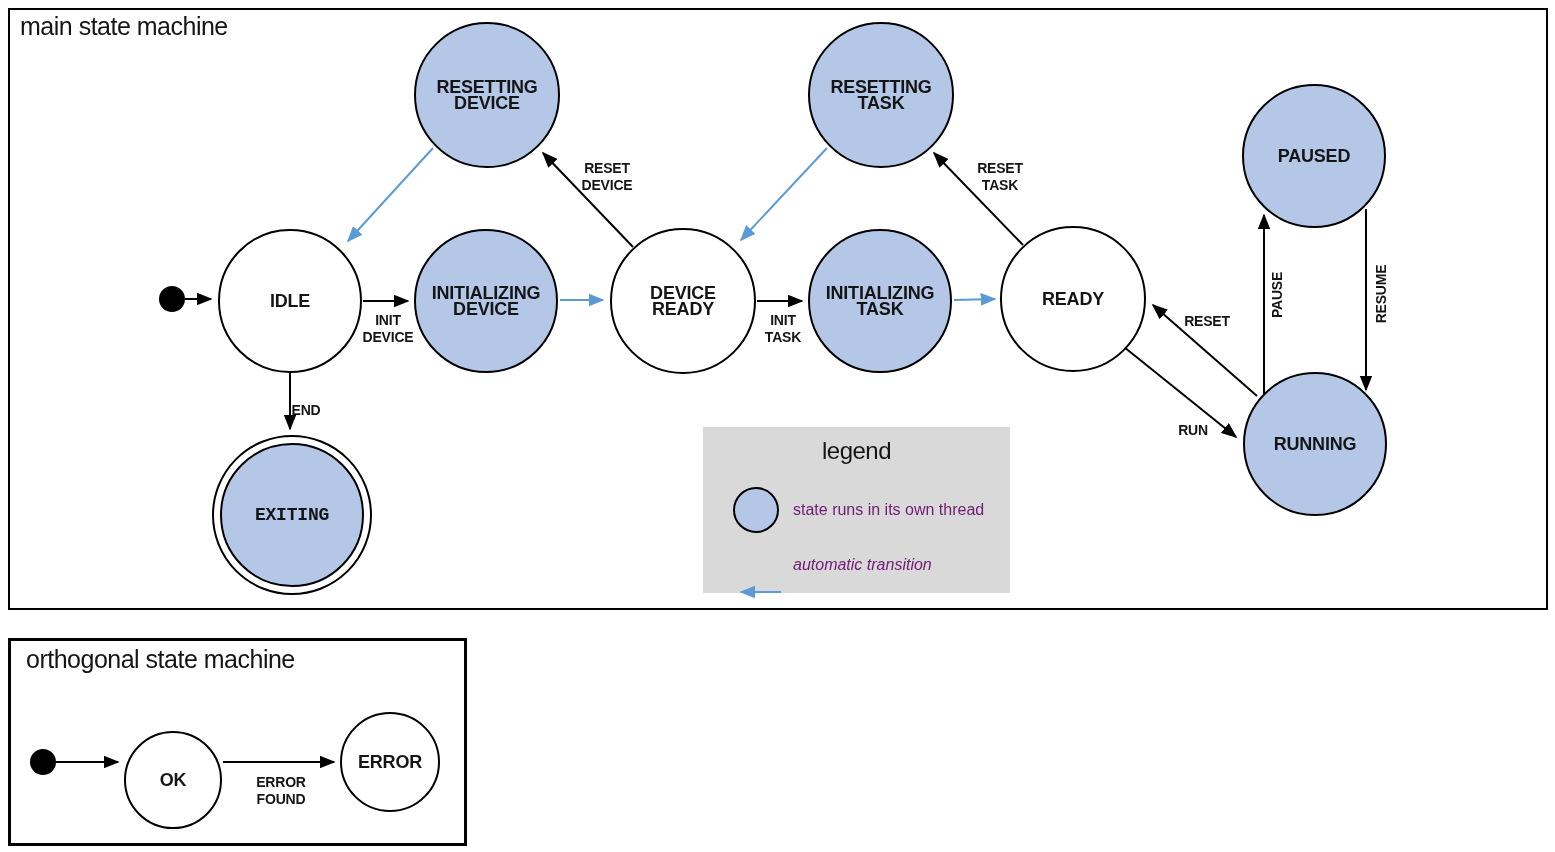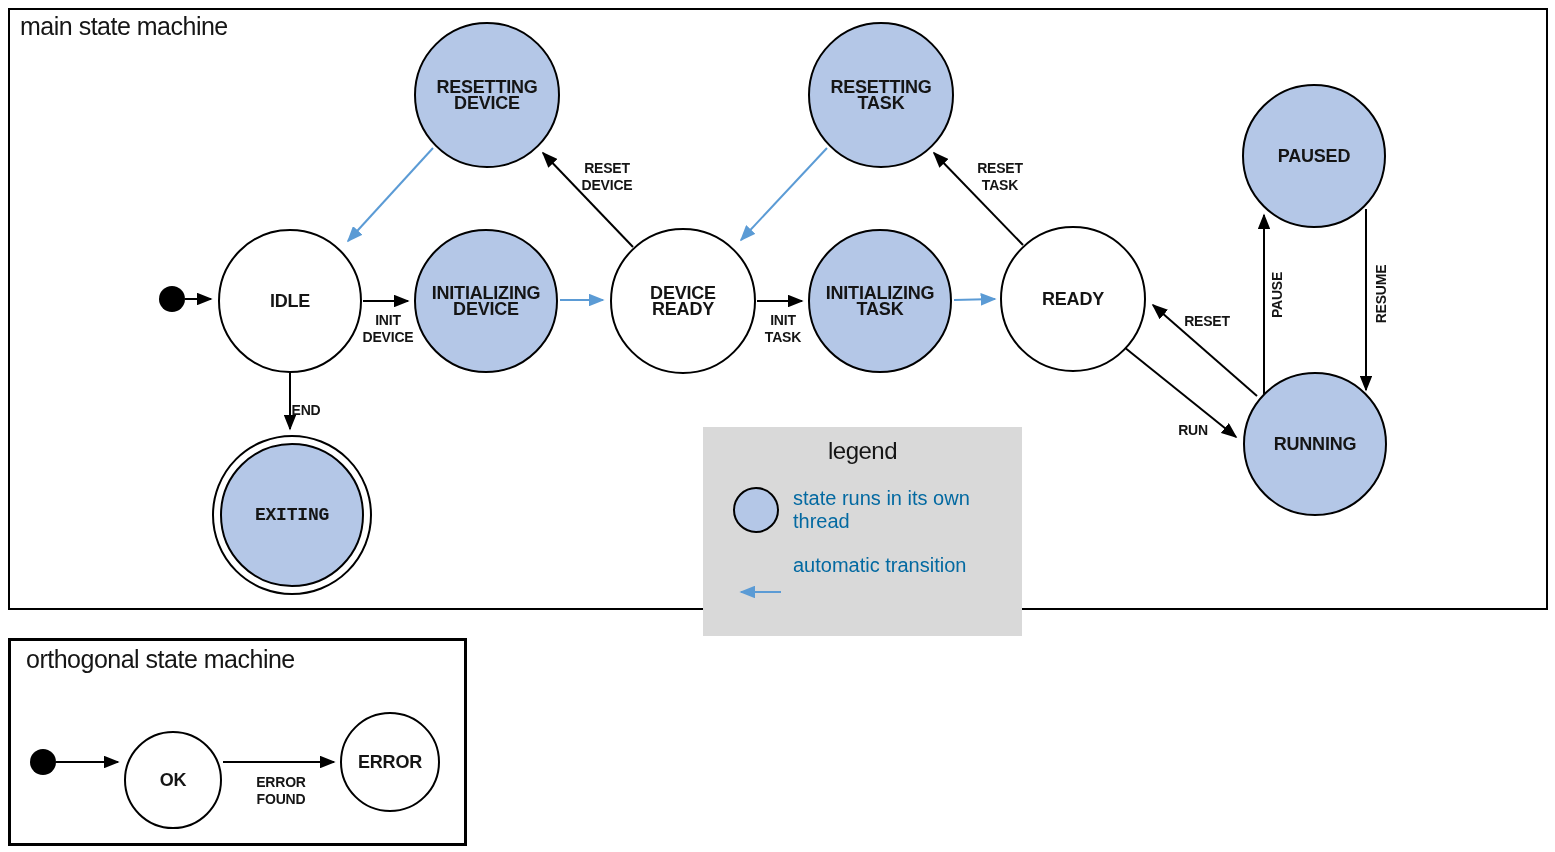--- a/index.html
+++ b/index.html
@@ -13,26 +13,26 @@
          white-space:pre-line;font-size:18px;font-weight:bold;letter-spacing:-0.2px;
          line-height:16px;color:#151515;}
   .state.threaded{background:#b4c7e7;}
   .state.plain{background:#fff;}
   .final-ring{position:absolute;box-sizing:border-box;border:2px solid #000;border-radius:50%;background:#fff;}
   .init-dot{position:absolute;background:#000;border-radius:50%;}
   .edge-label{position:absolute;transform:translate(-50%,-50%);text-align:center;
               white-space:pre-line;font-size:14px;font-weight:bold;letter-spacing:-0.2px;
               line-height:17px;color:#151515;}
   .edge-label.vertical{transform:translate(-50%,-50%) rotate(-90deg);}
-  .legend{position:absolute;left:703px;top:427px;width:307px;height:209px;background:#d9d9d9;padding-left:12px;}
+  .legend{position:absolute;left:703px;top:427px;width:307px;height:166px;background:#d9d9d9;}
   .legend-title{position:absolute;left:0;top:10px;width:100%;text-align:center;
                 font-size:24px;letter-spacing:-0.5px;color:#151515;}
   .legend-circle{position:absolute;left:30px;top:60px;width:46px;height:46px;box-sizing:border-box;
                  border:2px solid #000;border-radius:50%;background:#b4c7e7;}
-  .legend-item-label{position:absolute;left:90px;transform:translateY(-50%);font-size:20px;color:#0369a1;}
+  .legend-item-label{position:absolute;left:90px;transform:translateY(-50%);font-size:16px;color:#701a75;}
   .legend-arrow{position:absolute;left:26px;top:157px;}
 </style>
 </head>
 <body>
 
 <div class="page">
 
   <div class="panel" style="left:8px;top:8px;width:1540px;height:602px;border:2px solid #000;"></div>
   <div class="panel" style="left:8px;top:638px;width:459px;height:208px;border:3px solid #000;"></div>
 
@@ -44,21 +44,21 @@
     <div class="legend-circle"></div>
     <div class="legend-item-label" style="top:83px;">state runs in its own thread</div>
     <svg class="legend-arrow" width="56" height="16" viewBox="0 0 56 16">
       <defs>
         <marker id="ml" viewBox="0 0 10 8" refX="9" refY="4" markerWidth="8" markerHeight="6.4" orient="auto-start-reverse">
           <path d="M0,0L10,4L0,8Z" fill="#5b9bd5"></path>
         </marker>
       </defs>
       <line x1="52" y1="8" x2="12" y2="8" stroke="#5b9bd5" stroke-width="2" marker-end="url(#ml)"></line>
     </svg>
-    <div class="legend-item-label" style="top:138px;">automatic transition</div>
+    <div class="legend-item-label" style="top:138px;font-style:italic;">automatic transition</div>
   </div>
 
   <svg class="arrow-layer" width="1555" height="852" viewBox="0 0 1555 852">
     <defs>
       <marker id="mb" viewBox="0 0 10 8" refX="9" refY="4" markerWidth="8" markerHeight="6.4" orient="auto-start-reverse">
         <path d="M0,0L10,4L0,8Z" fill="#000"></path>
       </marker>
       <marker id="ma" viewBox="0 0 10 8" refX="9" refY="4" markerWidth="8" markerHeight="6.4" orient="auto-start-reverse">
         <path d="M0,0L10,4L0,8Z" fill="#5b9bd5"></path>
       </marker>

